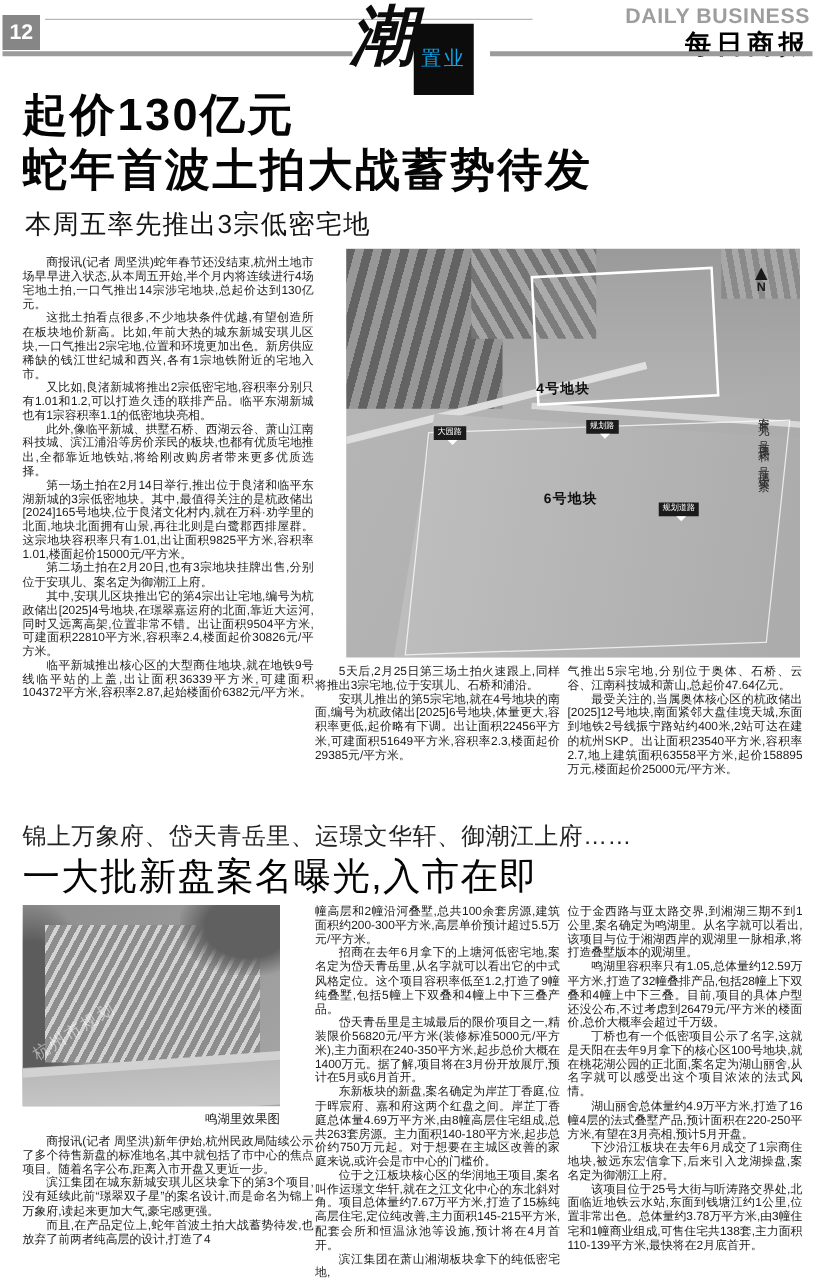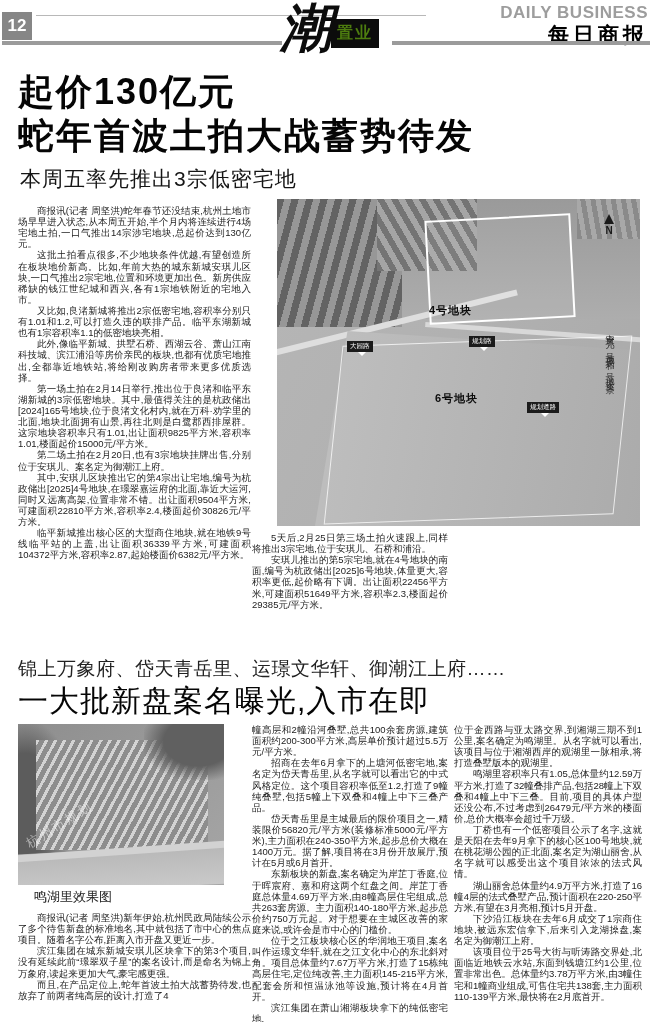--- a/index.html
+++ b/index.html
@@ -5,22 +5,22 @@
   html,body{margin:0;padding:0;background:#e8e8e8;}
   .page{position:relative;width:652px;height:1024px;margin:0 auto;background:#ffffff;overflow:hidden;
         font-family:"Liberation Sans","DejaVu Sans",sans-serif;color:#111;}
   
   .pagenum{position:absolute;left:2px;top:12px;width:30px;height:28px;background:#868686;color:#fff;
            font-size:17px;font-weight:bold;display:flex;align-items:center;justify-content:center;}
   .topline{position:absolute;left:36px;top:15px;width:390px;height:1px;background:#b8b8b8;}
   .dateline{position:absolute;left:42px;top:23px;font-size:10px;font-weight:bold;color:#222;letter-spacing:.5px;}
   .brand-char{position:absolute;left:280px;top:-6px;font-family:"DejaVu Serif",serif;font-style:italic;
               font-size:52px;font-weight:bold;color:#0c0c0c;}
-  .brand-section{position:absolute;left:331px;top:19px;background:#0c0c0c;color:#4d7c0f;font-size:16px;
-                 font-weight:bold;padding:4px 6px;letter-spacing:2px;}
+  .brand-section{position:absolute;left:331px;top:19px;background:#0c0c0c;color:#0ea5e9;font-size:16px;
+                 font-weight:normal;padding:18px 6px;letter-spacing:2px;}
   .brand-en{position:absolute;right:4px;top:3px;font-size:17px;font-weight:bold;color:#9d9d9d;letter-spacing:.5px;}
   .brand-cn{position:absolute;right:4px;top:21px;font-size:21px;font-weight:bold;color:#000;letter-spacing:4px;}
   .thickline{position:absolute;top:41px;height:4px;background:#9b9b9b;}
   .thickline.l{left:2px;width:280px;}
   .thickline.r{left:392px;width:258px;}
   
   .a1-h1{position:absolute;left:18px;top:70px;font-size:36px;font-weight:900;letter-spacing:2px;
          line-height:1.22;color:#050505;}
   .a1-sub{position:absolute;left:20px;top:165px;font-size:21px;letter-spacing:1px;color:#151515;}
   .bodycol{position:absolute;}
@@ -70,21 +70,21 @@
               background:repeating-linear-gradient(118deg,#d3d3d3 0 3px,#8d8d8d 3px 8px);}
   .ph2-trees1{position:absolute;left:-14px;top:0;width:70px;height:161px;
               background:radial-gradient(ellipse at 30% 50%,#5c5c5c 0 45%,transparent 75%);}
   .ph2-trees2{position:absolute;right:-10px;top:-8px;width:90px;height:64px;
               background:radial-gradient(ellipse at 60% 40%,#606060 0 45%,transparent 75%);}
   .ph2-river{position:absolute;left:-6px;bottom:-4px;width:220px;height:40px;
              background:linear-gradient(#b7b7b7,#c9c9c9);transform:rotate(-3deg);}
   .ph2-road{position:absolute;left:-4px;bottom:30px;width:214px;height:7px;background:#d2d2d2;transform:rotate(-4deg);}
   .ph2-wm{position:absolute;left:4px;top:92px;font-size:13px;color:rgba(255,255,255,.5);
           transform:rotate(-32deg);letter-spacing:2px;font-family:"DejaVu Serif",serif;}
-  .a2-caption{width:206px;text-align:left;font-size:13px;color:#222;margin:3px 16px 6px;
+  .a2-caption{width:206px;text-align:right;font-size:10px;color:#222;margin:3px 0 6px;
               font-family:"DejaVu Serif",serif;}
 </style>
 </head>
 <body>
 
 <div class="page">
 
   <div class="pagenum">12</div>
   <div class="topline"></div>
   <div class="brand-char">潮</div>
@@ -127,20 +127,24 @@
     <div class="roadtag" style="left:192px;top:137px;">规划路</div>
     <div class="roadtag" style="left:250px;top:203px;">规划道路</div>
     <div class="north">N</div>
     <div class="vcaption">安琪儿4号地块和6号地块实景</div>
   </div>
 
   <div class="bodycol a1-col2">
       <p class="para">5天后,2月25日第三场土拍火速跟上,同样将推出3宗宅地,位于安琪儿、石桥和浦沿。</p>
       <p class="para">安琪儿推出的第5宗宅地,就在4号地块的南面,编号为杭政储出[2025]6号地块,体量更大,容积率更低,起价略有下调。出让面积22456平方米,可建面积51649平方米,容积率2.3,楼面起价29385元/平方米。</p>
     </div>
+  <div class="bodycol a1-col3">
+      <p class="para cont">气推出5宗宅地,分别位于奥体、石桥、云谷、江南科技城和萧山,总起价47.64亿元。</p>
+      <p class="para">最受关注的,当属奥体核心区的杭政储出[2025]12号地块,南面紧邻大盘佳境天城,东面到地铁2号线振宁路站约400米,2站可达在建的杭州SKP。出让面积23540平方米,容积率2.7,地上建筑面积63558平方米,起价158895万元,楼面起价25000元/平方米。</p>
+    </div>
 
   <div class="a2-kicker">锦上万象府、岱天青岳里、运璟文华轩、御潮江上府……</div>
   <div class="a2-h1">一大批新盘案名曝光,入市在即</div>
 
   <div class="bodycol a2-col1">
     <div class="a2-photo">
       <div class="ph2-trees1"></div>
       <div class="ph2-estate"></div>
       <div class="ph2-trees2"></div>
       <div class="ph2-river"></div>

